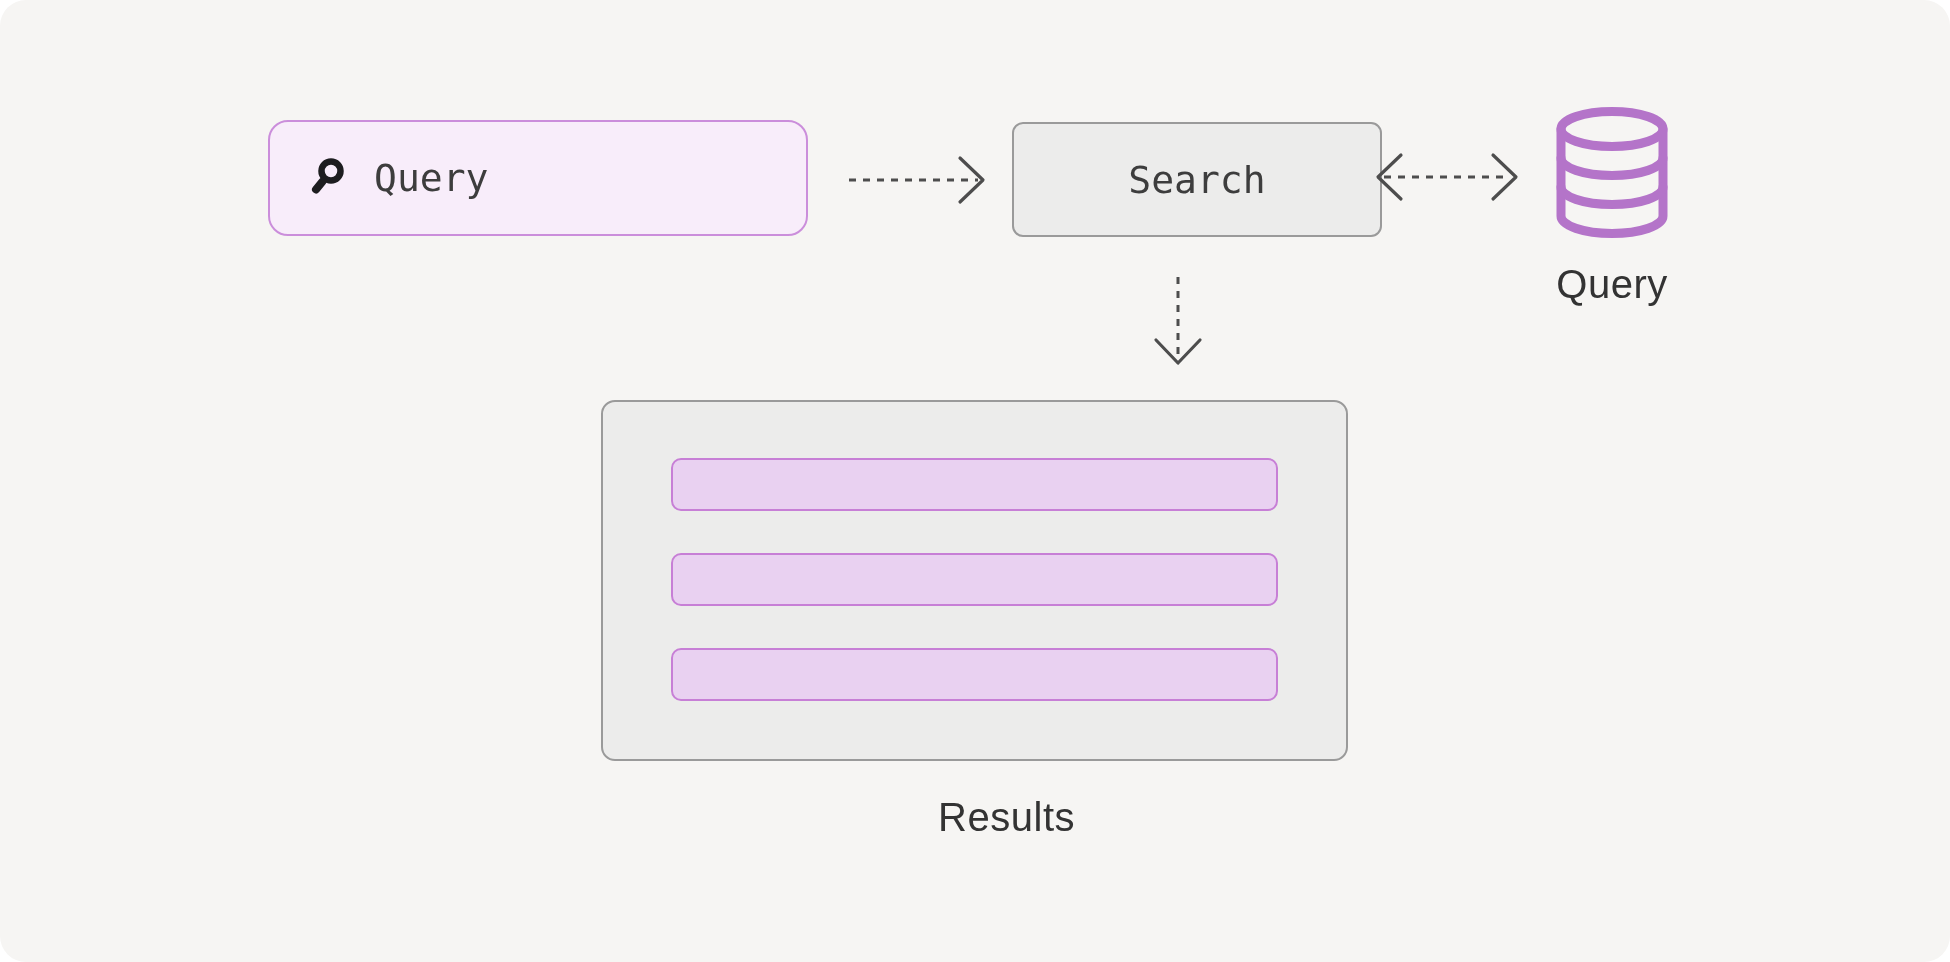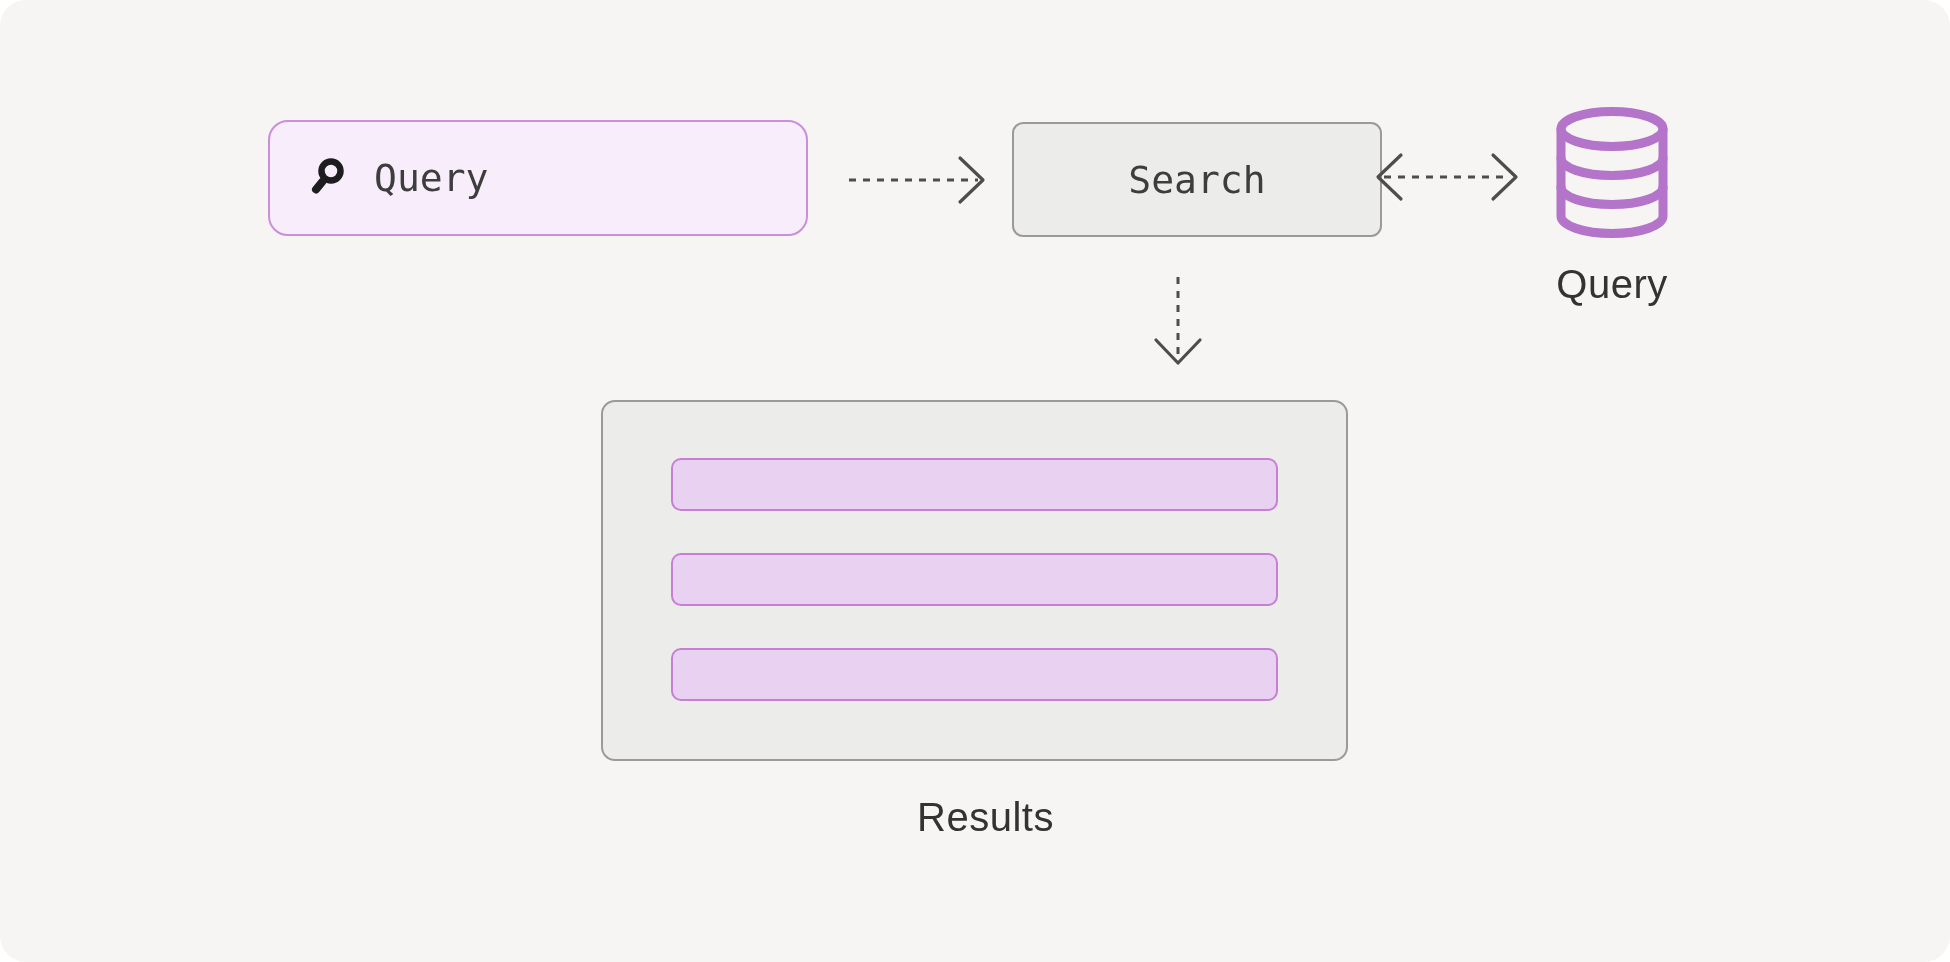--- a/index.html
+++ b/index.html
@@ -46,21 +46,21 @@
     background:var(--gray-fill);border:2px solid var(--gray-border);
     border-radius:14px;
     display:flex;flex-direction:column;gap:42px;padding:56px 68px;
   }
   .result-row{
     width:100%;height:53px;flex:0 0 53px;
     background:var(--purple-row-fill);border:2px solid var(--purple-border);
     border-radius:10px;
   }
   .results-label{
-    left:917px;top:795px;width:200px;text-align:left;
+    left:875px;top:795px;width:200px;text-align:right;
     font-size:40px;color:var(--label-color);letter-spacing:0.5px;
   }
   svg{display:block;}
 </style>
 </head>
 <body>
 
 <div class="canvas">
 
   <div class="abs query-box">

